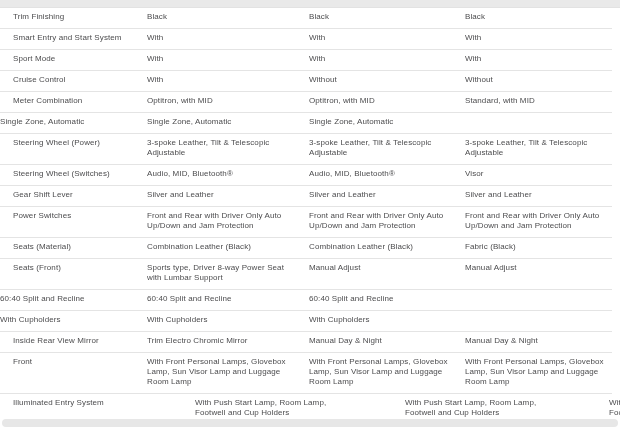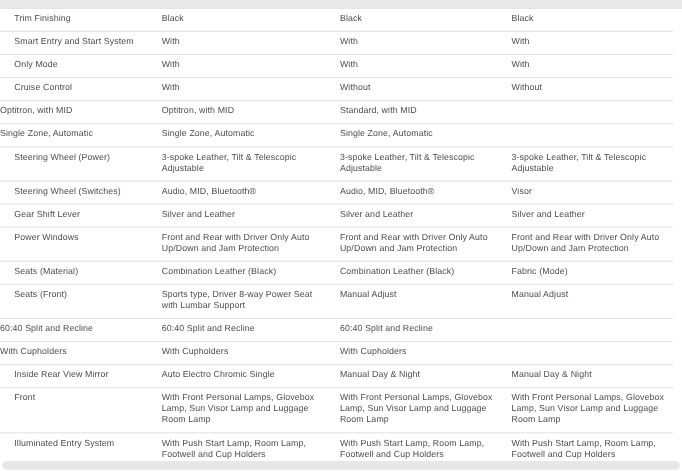--- a/index.html
+++ b/index.html
@@ -24,20 +24,21 @@
   }
   .row {
     display: grid;
     grid-template-columns: 147px 162px 156px 155px;
     align-items: start;
     border-bottom: 1px solid #e4e4e4;
     padding: 4px 0 6px 0;
   }
   .row:last-child {
     border-bottom: none;
+    gap: 48px;
   }
   .cell {
     font-size: 8px;
     line-height: 10px;
     color: #4c4c4e;
     white-space: pre-line;
     padding-right: 14px;
     letter-spacing: 0.1px;
   }
   .cell.label {
@@ -68,34 +69,35 @@
   </div>
 
   <div class="row">
     <div class="cell label">Smart Entry and Start System</div>
     <div class="cell">With</div>
     <div class="cell">With</div>
     <div class="cell">With</div>
   </div>
 
   <div class="row">
-    <div class="cell label">Only Mode</div>
+    <div class="cell label">Sport Mode</div>
     <div class="cell">With</div>
     <div class="cell">With</div>
     <div class="cell">With</div>
   </div>
 
   <div class="row">
     <div class="cell label">Cruise Control</div>
     <div class="cell">With</div>
     <div class="cell">Without</div>
     <div class="cell">Without</div>
   </div>
 
   <div class="row">
+    <div class="cell label">Meter Combination</div>
     <div class="cell">Optitron, with MID</div>
     <div class="cell">Optitron, with MID</div>
     <div class="cell">Standard, with MID</div>
   </div>
 
   <div class="row">
     <div class="cell">Single Zone, Automatic</div>
     <div class="cell">Single Zone, Automatic</div>
     <div class="cell">Single Zone, Automatic</div>
   </div>
@@ -118,34 +120,34 @@
   </div>
 
   <div class="row">
     <div class="cell label">Gear Shift Lever</div>
     <div class="cell">Silver and Leather</div>
     <div class="cell">Silver and Leather</div>
     <div class="cell">Silver and Leather</div>
   </div>
 
   <div class="row">
-    <div class="cell label">Power Windows</div>
+    <div class="cell label">Power Switches</div>
     <div class="cell">Front and Rear with Driver Only Auto
 Up/Down and Jam Protection</div>
     <div class="cell">Front and Rear with Driver Only Auto
 Up/Down and Jam Protection</div>
     <div class="cell">Front and Rear with Driver Only Auto
 Up/Down and Jam Protection</div>
   </div>
 
   <div class="row">
     <div class="cell label">Seats (Material)</div>
     <div class="cell">Combination Leather (Black)</div>
     <div class="cell">Combination Leather (Black)</div>
-    <div class="cell">Fabric (Mode)</div>
+    <div class="cell">Fabric (Black)</div>
   </div>
 
   <div class="row">
     <div class="cell label">Seats (Front)</div>
     <div class="cell">Sports type, Driver 8-way Power Seat
 with Lumbar Support</div>
     <div class="cell">Manual Adjust</div>
     <div class="cell">Manual Adjust</div>
   </div>
 
@@ -156,21 +158,21 @@
   </div>
 
   <div class="row">
     <div class="cell">With Cupholders</div>
     <div class="cell">With Cupholders</div>
     <div class="cell">With Cupholders</div>
   </div>
 
   <div class="row">
     <div class="cell label">Inside Rear View Mirror</div>
-    <div class="cell">Auto Electro Chromic Single</div>
+    <div class="cell">Trim Electro Chromic Mirror</div>
     <div class="cell">Manual Day &amp; Night</div>
     <div class="cell">Manual Day &amp; Night</div>
   </div>
 
   <div class="row">
     <div class="cell label">Front</div>
     <div class="cell">With Front Personal Lamps, Glovebox
 Lamp, Sun Visor Lamp and Luggage
 Room Lamp</div>
     <div class="cell">With Front Personal Lamps, Glovebox

